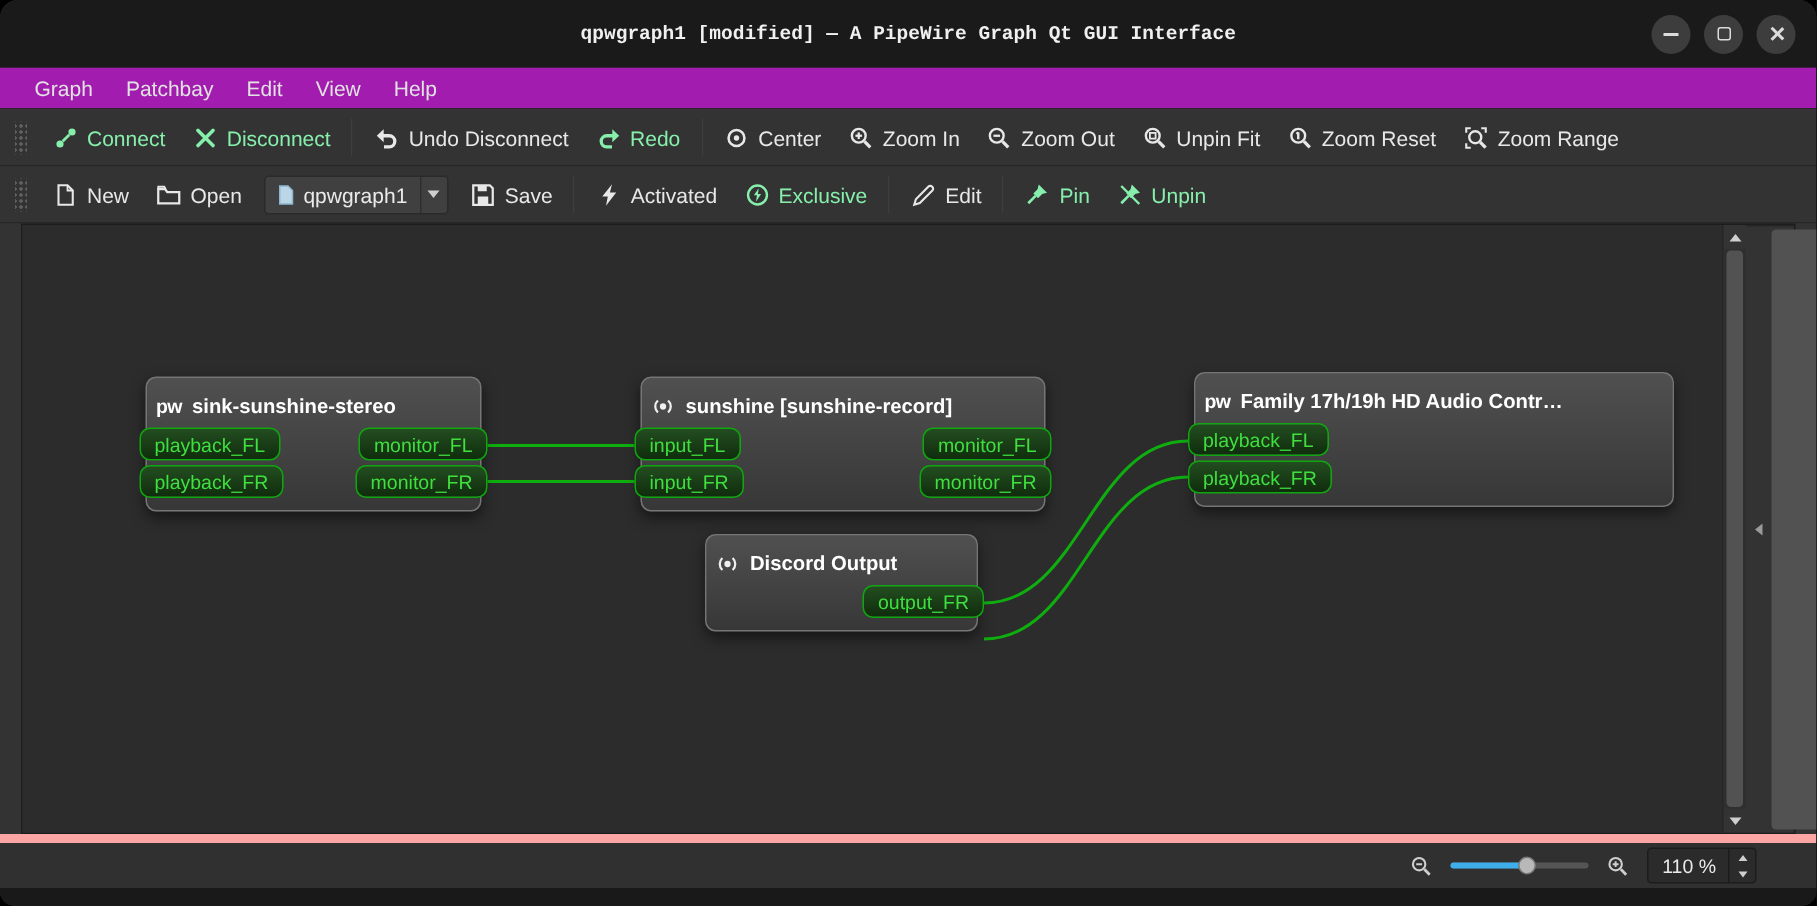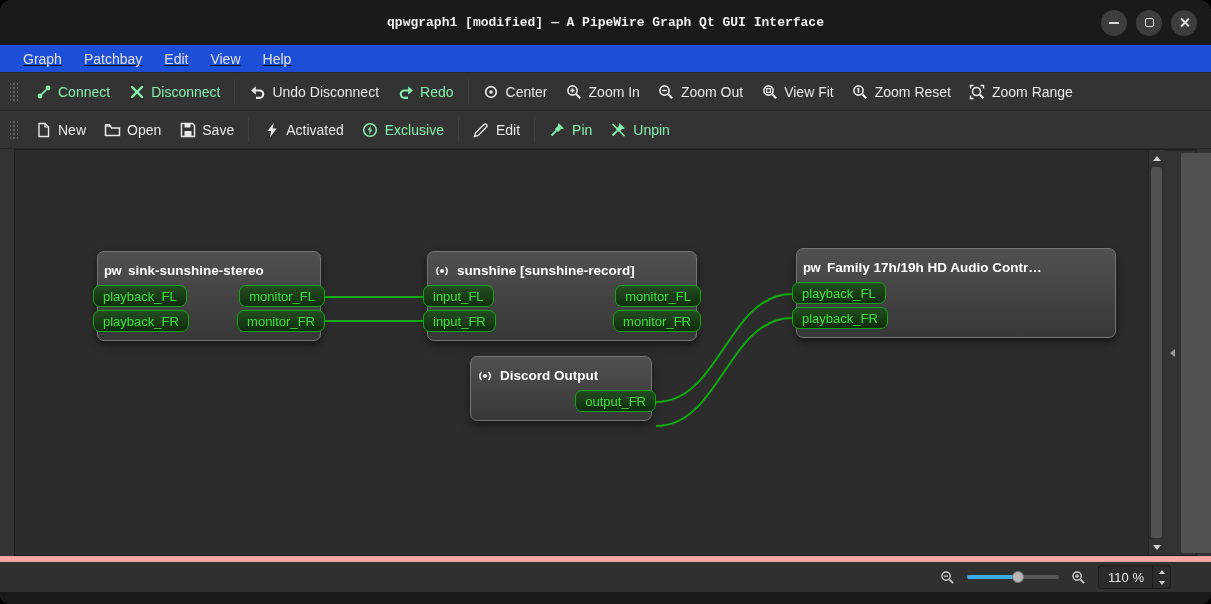--- a/index.html
+++ b/index.html
@@ -25,22 +25,22 @@
   .glyph-max { width:9px; height:9px; border:1.5px solid #dcdcdc; border-radius:2px; }
   .glyph-close { position:relative; width:11px; height:11px; }
   .glyph-close:before, .glyph-close:after {
     content:""; position:absolute; left:5px; top:0; width:1.6px; height:11px; background:#dcdcdc;
   }
   .glyph-close:before { transform:rotate(45deg); }
   .glyph-close:after  { transform:rotate(-45deg); }
 
   
   .menubar {
-    height:28px; flex:0 0 28px; background:#1d4ed8; display:flex; align-items:stretch;
-    padding-left:12px; border-bottom:1px solid #272727;text-decoration:underline;
+    height:28px; flex:0 0 28px; background:#a21caf; display:flex; align-items:stretch;
+    padding-left:12px; border-bottom:1px solid #272727;
   }
   .menu-item {
     display:inline-flex; align-items:center; padding:0 11px; color:#e2e2e2; font-size:14px; cursor:pointer;
   }
   .menu-item::first-letter { text-decoration:underline; }
 
   
   .toolbar {
     height:38px; flex:0 0 38px; background:#333333; display:flex; align-items:center;
     border-bottom:1px solid #272727; padding:0 6px;
@@ -250,21 +250,21 @@
     </button>
 
     <button class="tbtn">
       <span class="ticon">
         <svg width="16" height="16" viewBox="0 0 16 16">
             <circle cx="6.5" cy="6.5" r="4.6" fill="none" stroke="currentColor" stroke-width="1.6"></circle>
             <line x1="10.3" y1="10.3" x2="14.2" y2="14.2" stroke="currentColor" stroke-width="2.2"></line>
             <rect x="4.6" y="4.6" width="3.8" height="3.8" fill="none" stroke="currentColor" stroke-width="1.2"></rect>
           </svg>
       </span>
-      <span>View Fit</span>
+      <span>Unpin Fit</span>
     </button>
 
     <button class="tbtn">
       <span class="ticon">
         <svg width="16" height="16" viewBox="0 0 16 16">
             <circle cx="6.5" cy="6.5" r="4.6" fill="none" stroke="currentColor" stroke-width="1.6"></circle>
             <line x1="10.3" y1="10.3" x2="14.2" y2="14.2" stroke="currentColor" stroke-width="2.2"></line>
             <line x1="6.5" y1="4.2" x2="6.5" y2="8.8" stroke="currentColor" stroke-width="1.6"></line>
             <line x1="5.2" y1="5.2" x2="6.5" y2="4.2" stroke="currentColor" stroke-width="1.3"></line>
           </svg>
@@ -300,20 +300,31 @@
     <button class="tbtn">
       <span class="ticon">
         <svg width="17" height="16" viewBox="0 0 17 16">
             <path d="M1.5 4 h4.5 l1.5 2 h8 v7.5 H1.5 Z" fill="none" stroke="currentColor" stroke-width="1.5"></path>
             <path d="M1.5 4 V2.5 h4 l1 1.5" fill="none" stroke="currentColor" stroke-width="1.2"></path>
           </svg>
       </span>
       <span>Open</span>
     </button>
 
+    <div class="combo">
+      <span class="cicon">
+        <svg width="13" height="14" viewBox="0 0 13 14">
+            <path d="M2.5 1 h5.5 l3 3 V13 H2.5 Z" fill="#bcd6e8" stroke="#8fb6cf" stroke-width="1"></path>
+          </svg>
+      </span>
+      <span class="clabel">qpwgraph1</span>
+      <span class="caret-box">
+          <i class="tri-down"></i>
+        </span>
+    </div>
 
     <button class="tbtn">
       <span class="ticon">
         <svg width="16" height="16" viewBox="0 0 16 16">
             <path d="M1.5 1.5 h11 l2 2 V14.5 H1.5 Z" fill="none" stroke="currentColor" stroke-width="1.5"></path>
             <rect x="4.5" y="9" width="7" height="5.5" fill="currentColor"></rect>
             <rect x="4.5" y="1.5" width="6" height="4" fill="currentColor"></rect>
           </svg>
       </span>
       <span>Save</span>

